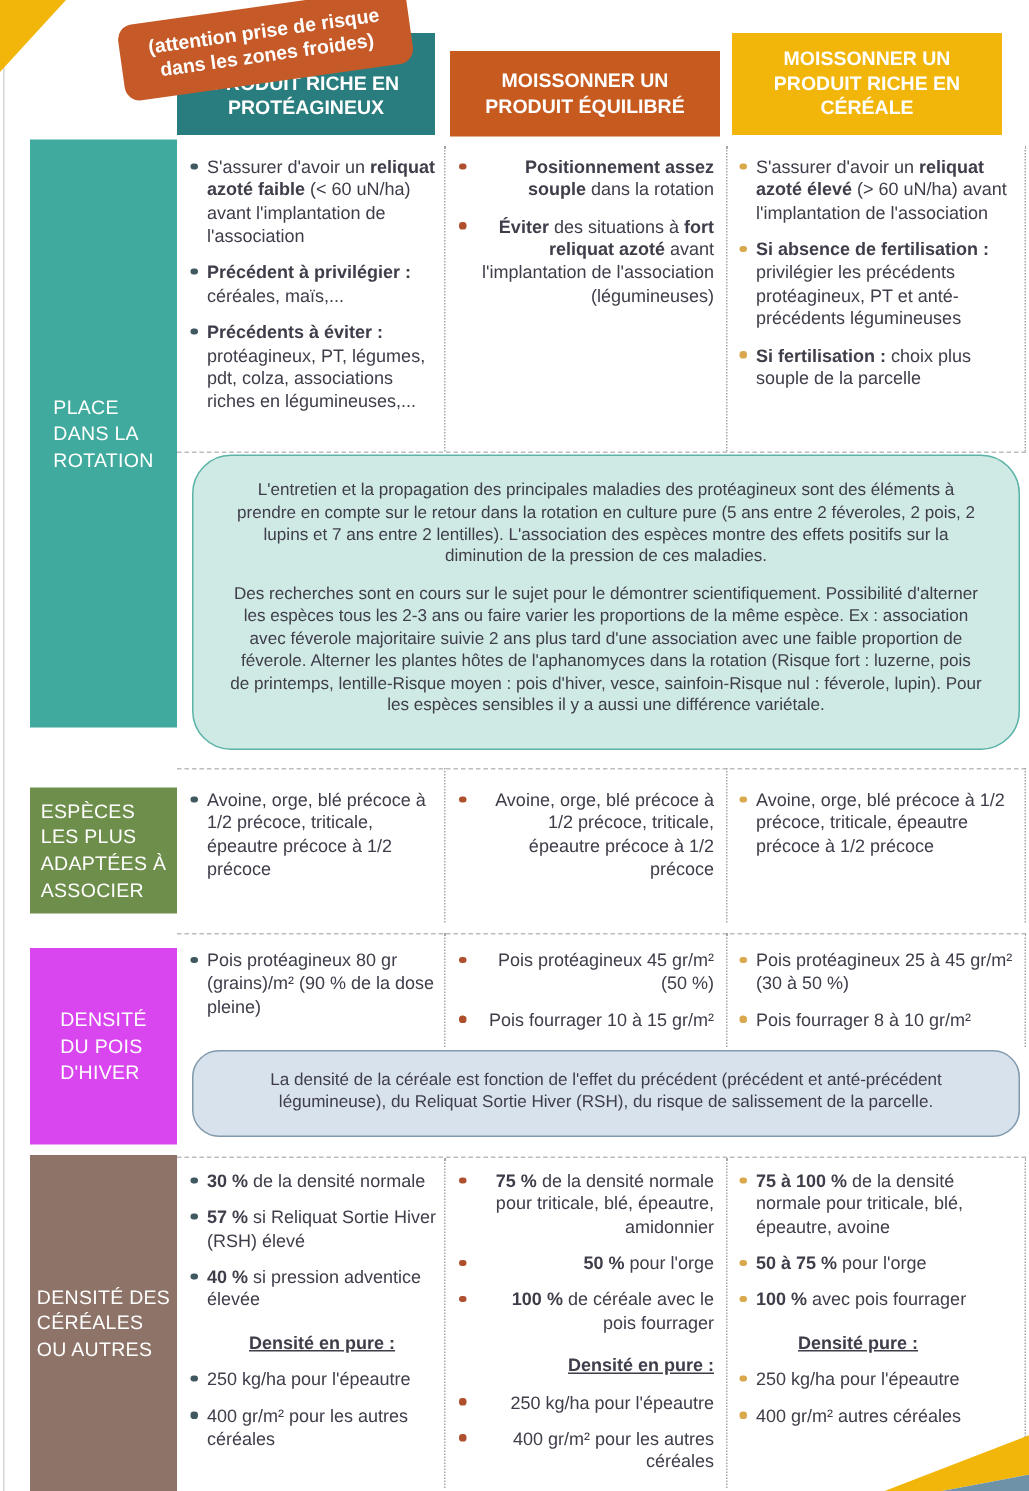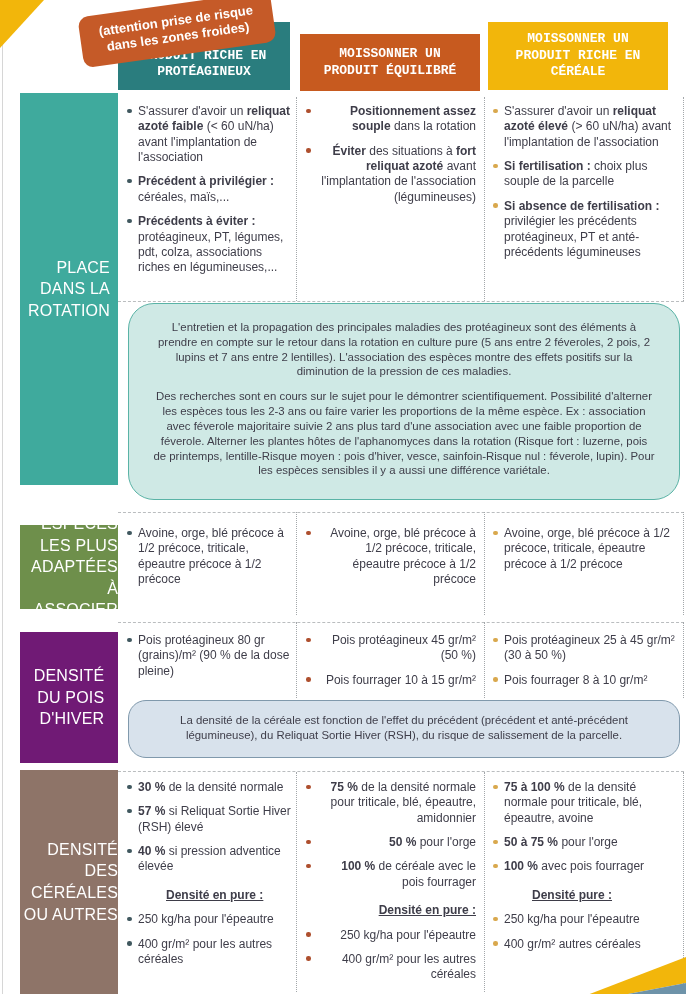--- a/index.html
+++ b/index.html
@@ -13,29 +13,29 @@
     clip-path:polygon(0 0,100% 0,0 100%);}
   
   .badge{
     position:absolute;left:80px;top:4px;width:178px;padding:9px 8px;border-radius:10px;
     background:var(--badge-orange,#c55a28);color:#fff;font-weight:bold;font-size:13px;line-height:1.25;
     text-align:center;transform:rotate(-8deg);white-space:pre-line;z-index:6;
   }
   
   .header{
     position:absolute;display:flex;align-items:center;justify-content:center;text-align:center;
-    color:#fff;font-weight:bold;font-size:13px;line-height:1.3;white-space:pre-line;z-index:2;font-family:Liberation Mono, monospace;
+    color:#fff;font-weight:bold;font-size:13px;line-height:1.3;white-space:pre-line;z-index:2;
   }
   .header-1{left:118px;top:22px;width:172px;height:68px;}
   .header-2{left:300px;top:34px;width:180px;height:57px;}
   .header-3{left:488px;top:22px;width:180px;height:68px;}
   
   .rowlabel{
     position:absolute;left:20px;width:98px;display:flex;align-items:center;justify-content:center;
-    text-align:right;color:#fff;font-size:16px;line-height:1.35;white-space:pre-line;z-index:2;letter-spacing:.2px;
+    text-align:left;color:#fff;font-size:13px;line-height:1.35;white-space:pre-line;z-index:2;letter-spacing:.2px;
   }
   .rowlabel-1{top:93px;height:392px;}
   .rowlabel-2{top:525px;height:84px;}
   .rowlabel-3{top:632px;height:131px;}
   .rowlabel-4{top:770px;height:224px;}
   
   .vsep{position:absolute;width:0;border-left:1px dotted var(--separator,#a3a7aa);}
   .vx1{left:296px;} .vx2{left:484px;} .vx3{left:683px;}
   .vr1{top:97px;height:204px;} .vr2{top:512px;height:103px;} .vr3{top:622px;height:76px;} .vr4{top:772px;height:220px;}
   .hsep{position:absolute;left:118px;width:566px;height:0;border-top:1px dashed var(--separator,#a3a7aa);opacity:.75;}
@@ -87,21 +87,21 @@
 PRODUIT RICHE EN
 CÉRÉALE</div>
 
   <div class="rowlabel rowlabel-1" style="background: rgb(63, 170, 157);">PLACE
 DANS LA
 ROTATION</div>
   <div class="rowlabel rowlabel-2" style="background: rgb(110, 143, 75);">ESPÈCES
 LES PLUS
 ADAPTÉES À
 ASSOCIER</div>
-  <div class="rowlabel rowlabel-3" style="background: #701a75;">DENSITÉ
+  <div class="rowlabel rowlabel-3" style="background: #d946ef;">DENSITÉ
 DU POIS
 D'HIVER</div>
   <div class="rowlabel rowlabel-4" style="background: rgb(142, 116, 104);">DENSITÉ DES
 CÉRÉALES
 OU AUTRES</div>
 
   <div class="vsep vx1 vr1"></div>
   <div class="vsep vx2 vr1"></div>
   <div class="vsep vx3 vr1"></div>
   <div class="vsep vx1 vr2"></div>
@@ -123,22 +123,22 @@
       <div class="item">S'assurer d'avoir un <b>reliquat azoté faible</b> (&lt; 60 uN/ha) avant l'implantation de l'association</div>
       <div class="item"><b>Précédent à privilégier :</b> céréales, maïs,...</div>
       <div class="item"><b>Précédents à éviter :</b> protéagineux, PT, légumes, pdt, colza, associations riches en légumineuses,...</div>
     </div>
   <div class="cell c2 r1" style="--bullet: #ae4f2e;">
       <div class="item"><b>Positionnement assez souple</b> dans la rotation</div>
       <div class="item"><b>Éviter</b> des situations à <b>fort reliquat azoté</b> avant l'implantation de l'association (légumineuses)</div>
     </div>
   <div class="cell c3 r1" style="--bullet: #d9a84d;">
       <div class="item">S'assurer d'avoir un <b>reliquat azoté élevé</b> (&gt; 60 uN/ha) avant l'implantation de l'association</div>
+      <div class="item"><b>Si absence de fertilisation :</b> privilégier les précédents protéagineux, PT et anté-précédents légumineuses</div>
       <div class="item"><b>Si fertilisation :</b> choix plus souple de la parcelle</div>
-      <div class="item"><b>Si absence de fertilisation :</b> privilégier les précédents protéagineux, PT et anté-précédents légumineuses</div>
     </div>
 
   <div class="callout callout-1">
     <p>L'entretien et la propagation des principales maladies des protéagineux sont des éléments à prendre en compte sur le retour dans la rotation en culture pure (5 ans entre 2 féveroles, 2 pois, 2 lupins et 7 ans entre 2 lentilles). L'association des espèces montre des effets positifs sur la diminution de la pression de ces maladies.</p>
     <p>Des recherches sont en cours sur le sujet pour le démontrer scientifiquement. Possibilité d'alterner les espèces tous les 2-3 ans ou faire varier les proportions de la même espèce. Ex : association avec féverole majoritaire suivie 2 ans plus tard d'une association avec une faible proportion de féverole. Alterner les plantes hôtes de l'aphanomyces dans la rotation (Risque fort : luzerne, pois de printemps, lentille-Risque moyen : pois d'hiver, vesce, sainfoin-Risque nul : féverole, lupin). Pour les espèces sensibles il y a aussi une différence variétale.</p>
   </div>
 
   <div class="cell c1 r2" style="--bullet: #40585f;">
       <div class="item">Avoine, orge, blé précoce à 1/2 précoce, triticale, épeautre précoce à 1/2 précoce</div>
     </div>

